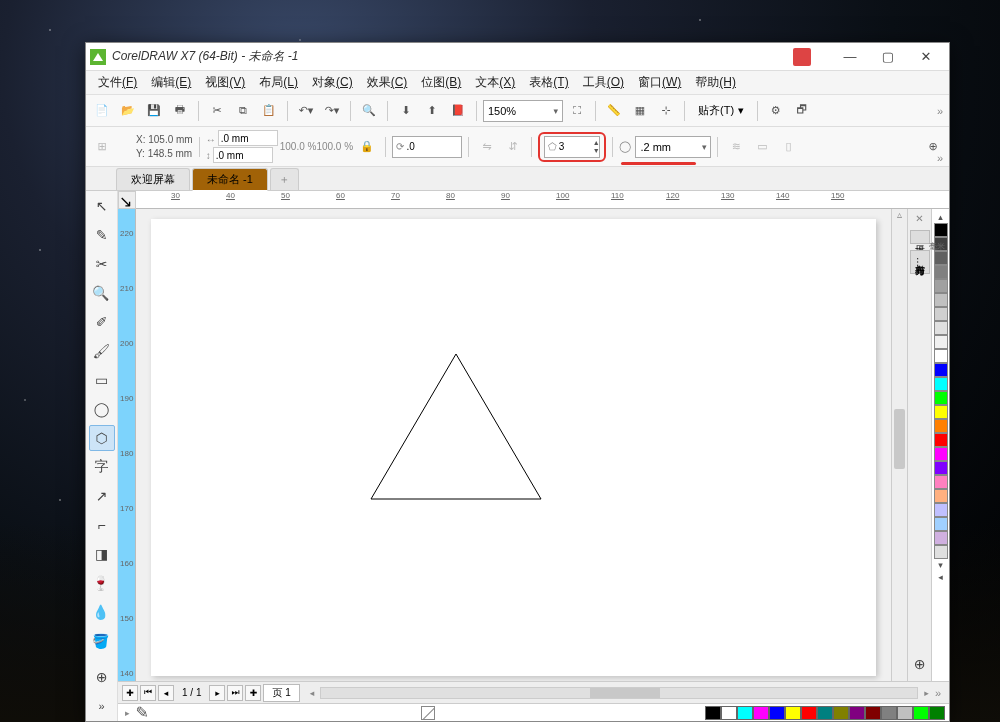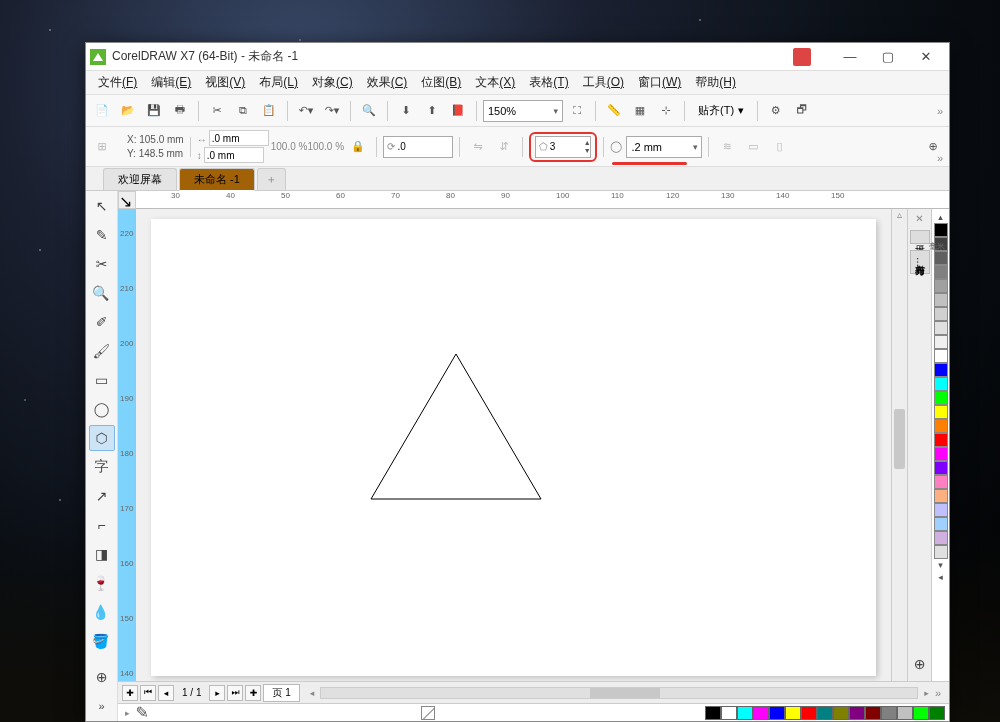--- a/index.html
+++ b/index.html
@@ -16,62 +16,62 @@
  radial-gradient(1px 1px at 25px 400px,#ddd,transparent),
  radial-gradient(1px 1px at 60px 500px,#fff,transparent);
  background-repeat:no-repeat; }
 .desktop-bg::after { content:""; position:absolute; left:0; right:0; bottom:0; height:200px; background:linear-gradient(0deg,#0f0d08,transparent); }
 
 .window { position: absolute; left: 85px; top: 42px; width: 865px; height: 680px; background: #f5f5f5; border: 1px solid #888; box-shadow: 0 4px 20px rgba(0,0,0,.6); display: flex; flex-direction: column; }
 
 .titlebar { height: 28px; background: #fff; display: flex; align-items: center; padding: 0 4px; font-size: 12px; color: #333; border-bottom:1px solid #ddd; }
 .titlebar .app-icon { width: 16px; height: 16px; background: #5cb531; margin-right: 6px; display:inline-flex; align-items:center; justify-content:center; }
 .titlebar .app-icon::before{content:"";width:0;height:0;border-left:5px solid transparent;border-right:5px solid transparent;border-bottom:8px solid #fff;}
-.titlebar .title-text { flex: 1; }
+.titlebar .title-text { flex: 1; font-style: italic; }
 .titlebar .user-icon{width:18px;height:18px;background:#d44;border-radius:2px;margin-right:20px;}
 .win-btns { display: flex; align-items:center; margin-left:auto; }
 .win-btn { width: 38px; height: 20px; display: flex; align-items: center; justify-content: center; font-size: 13px; color:#444; cursor:pointer; }
 
 .menubar { height: 24px; background: #f5f5f5; display: flex; align-items: center; padding: 0 6px; font-size: 12px; color: #222; gap:2px; border-bottom:1px solid #e0e0e0;}
 .menu-item { padding: 2px 6px; cursor: pointer; }
 .menu-underline{text-decoration:underline;}
 
 .toolbar1, .toolbar2 { height: 32px; background: #f8f8f8; display: flex; align-items: center; padding: 0 4px; border-bottom: 1px solid #ddd; font-size: 11px; gap:2px; }
 .tbtn { width: 24px; height: 24px; display: flex; align-items: center; justify-content: center; color: #555; cursor: pointer; border-radius:2px; }
 .tbtn.disabled{color:#bbb;}
 .tsep { width: 1px; height: 20px; background: #ccc; margin: 0 4px; }
 .zoom-combo { height: 22px; width: 80px; border: 1px solid #aaa; display: flex; align-items: center; padding: 0 4px; font-size: 11px; background:#fff; cursor:pointer; }
 .zoom-combo::after{content:"▾";margin-left:auto;color:#666;font-size:9px;}
 .snap-combo { height:22px; padding:0 6px; border:1px solid transparent; display:flex; align-items:center; font-size:11px; gap:4px; cursor:pointer;}
 
 .toolbar2 { height: 40px; }
-.coord-block { display: flex; flex-direction: column; font-size: 10px; color: #555; margin-left:11px; line-height:14px; }
+.coord-block { display: flex; flex-direction: column; font-size: 10px; color: #555; margin-left:20px; line-height:14px; }
 .dim-block { display: flex; flex-direction: column; font-size: 10px; color: #555; gap:1px; }
 .dim-input { width: 60px; height: 16px; border: 1px solid #ccc; font-size: 10px; padding: 0 2px; background:#fff; }
 .pct-block{display:flex;flex-direction:row;font-size:10px;color:#888;line-height:14px;}
 .spin-input { width: 60px; height: 22px; border: 1px solid #aaa; display: flex; align-items: center; font-size: 10px; background:#fff; padding:0 3px;}
 .spin-input input{border:none;width:34px;font-size:10px;outline:none;background:transparent;}
 .spin-arrows{display:flex;flex-direction:column;margin-left:auto;font-size:7px;line-height:8px;color:#555;cursor:pointer;}
 .highlight-red { border: 2.5px solid #e3342f; border-radius: 6px; padding: 2px 4px; }
 .red-underline{position:absolute;width:75px;height:3px;background:#e3342f;border-radius:2px;}
 
-.tabs-strip { height: 24px; background: #f0f0f0; display: flex; align-items: flex-end; font-size: 11px; border-bottom: 1px solid #ccc; padding-left:17px; position:relative;}
+.tabs-strip { height: 24px; background: #f0f0f0; display: flex; align-items: flex-end; font-size: 11px; border-bottom: 1px solid #ccc; padding-left:30px; position:relative;}
 .doc-tab { padding: 3px 14px; background: #e4e4e4; border: 1px solid #ccc; border-bottom: none; margin-right: 2px; cursor: pointer; border-radius:3px 3px 0 0;}
 .doc-tab.active { background: #a16207; border-bottom:1px solid #fff; position:relative; top:1px;}
 .doc-tab.add{padding:3px 8px;color:#888;}
 
 .work-area { flex: 1; display: flex; background: #f0f0f0; overflow:hidden; position:relative;}
 
 .toolbox { width: 32px; background: #f5f5f5; display: flex; flex-direction: column; align-items: center; padding: 2px 0; gap: 3px; border-right:1px solid #ddd;}
 .tool { width: 26px; height: 26px; display: flex; align-items: center; justify-content: center; color: #444; cursor: pointer; border-radius:2px; font-size:14px;}
 .tool.active{background:#cde4f7;border:1px solid #7fb8e6;}
 
 .canvas-wrap { flex: 1; display: flex; flex-direction: column; position:relative; background:#f0f0f0;}
 .ruler-h { height: 18px; background: #fff; border-bottom: 1px solid #bbb; position: relative; margin-left:18px; font-size:8px; color:#666; display:flex;}
-.ruler-h .tick{position:absolute;top:0;font-size:8px;}
+.ruler-h .tick{position:absolute;top:0;font-size:8px;text-decoration:underline;}
 .ruler-h .tick::before{content:"";position:absolute;left:50%;bottom:-18px;width:1px;height:4px;background:#888;}
 .ruler-corner{position:absolute;left:0;top:0;width:18px;height:18px;background:#eee;border:1px solid #ccc;z-index:2;}
 .canvas-row{flex:1;display:flex;}
 .ruler-v { width: 18px; background: #7dd3fc; border-right: 1px solid #bbb; position:relative; font-size:8px; color:#666;}
 .ruler-v .vtick{position:absolute;left:2px;transform:rotate(0deg);font-size:8px;}
 .canvas-vp { flex: 1; background: #f0f0f0; position: relative; overflow:hidden;}
 .page { position: absolute; left: 15px; top: 10px; right:15px; bottom:5px; background: #fff; box-shadow: 2px 2px 6px rgba(0,0,0,.2); }
 .triangle-svg{position:absolute;left:215px;top:130px;}
 
 .right-dockers{width:24px;background:#eee;border-left:1px solid #ccc;display:flex;flex-direction:column;align-items:center;padding:4px 0;gap:6px;font-size:10px;}

